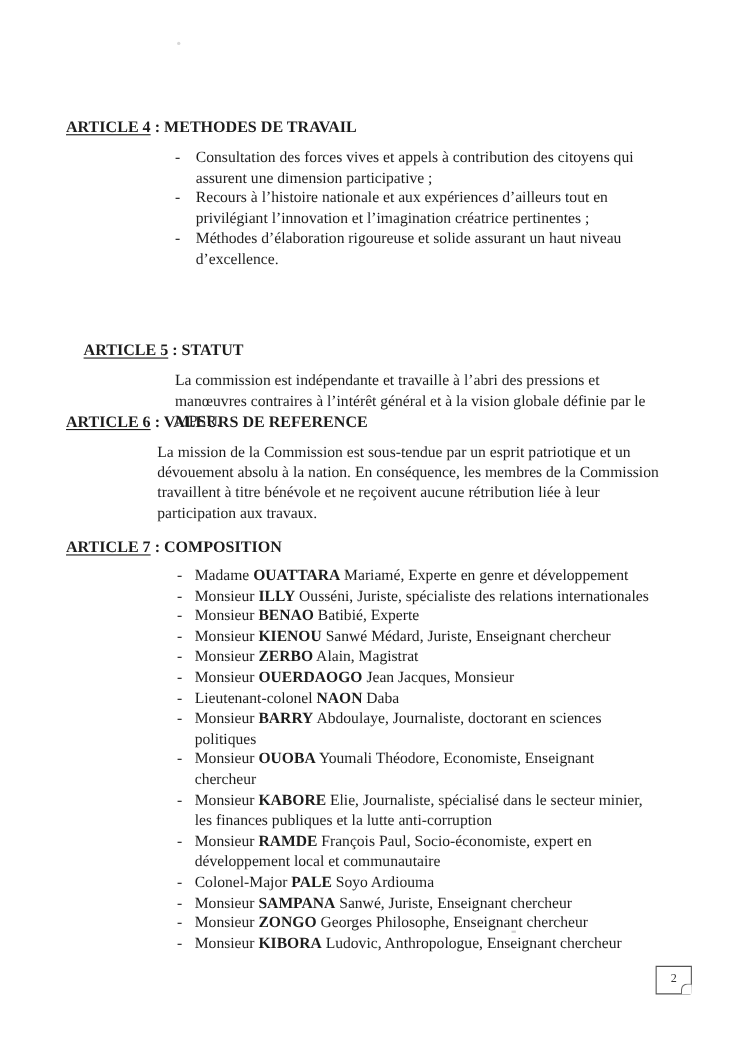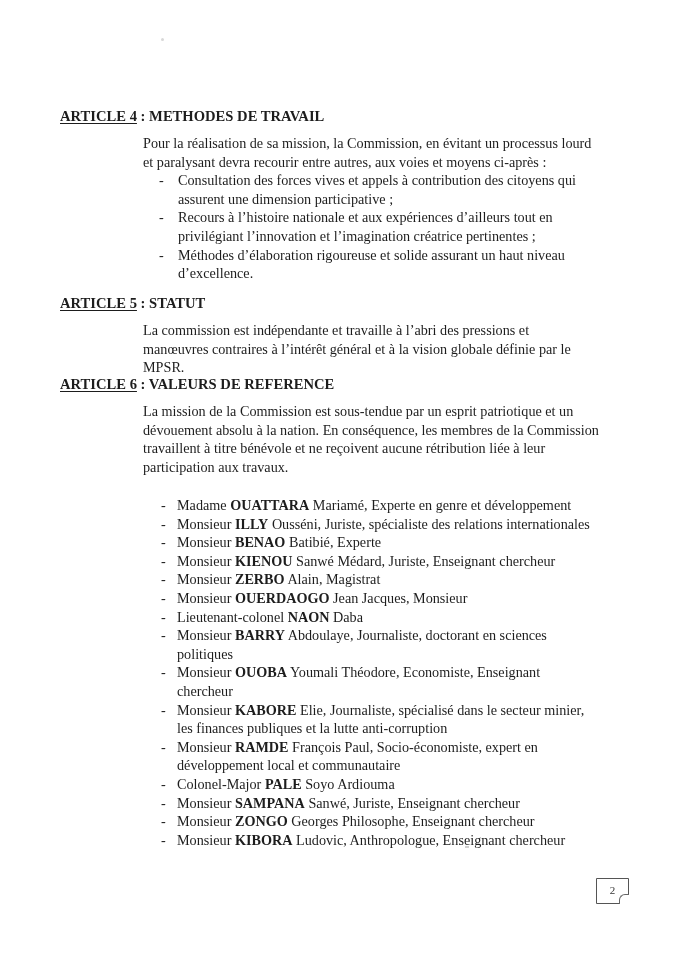--- a/index.html
+++ b/index.html
@@ -34,40 +34,40 @@
   </style>
 </head>
 <body>
 
 <div class="page">
   <div class="speck"></div>
 
   <section class="article" style="top:107px;">
     <div class="heading"><span class="num">ARTICLE 4</span><span> : </span><span>METHODES DE TRAVAIL</span></div>
     <div class="body para" style="width:460px;">
-      <div>Pour la réalisation de sa mission, la Commission, en évitant un processus lourd et paralysant devra recourir entre autres, aux voies et moyens ci-après :</div>
       <ul>
         <li><span class="dash">-</span><span>Consultation des forces vives et appels à contribution des citoyens qui assurent une dimension participative ;</span></li>
         <li><span class="dash">-</span><span>Recours à l’histoire nationale et aux expériences d’ailleurs tout en privilégiant l’innovation et l’imagination créatrice pertinentes ;</span></li>
         <li><span class="dash">-</span><span>Méthodes d’élaboration rigoureuse et solide assurant un haut niveau d’excellence.</span></li>
       </ul>
     </div>
   </section>
 
-  <section class="article" style="top:294px;">
+  <section class="article" style="top:310px;margin-left:16px;">
     <div class="heading"><span class="num">ARTICLE 5</span><span> : </span><span>STATUT</span></div>
     <div class="body para" style="width:432px;">La commission est indépendante et travaille à l’abri des pressions et manœuvres contraires à l’intérêt général et à la vision globale définie par le MPSR.</div>
   </section>
 
   <section class="article" style="top:375px;">
     <div class="heading"><span class="num">ARTICLE 6</span><span> : </span><span>VALEURS DE REFERENCE</span></div>
     <div class="body para" style="width:460px;">La mission de la Commission est sous-tendue par un esprit patriotique et un dévouement absolu à la nation. En conséquence, les membres de la Commission travaillent à titre bénévole et ne reçoivent aucune rétribution liée à leur participation aux travaux.</div>
   </section>
 
   <section class="article" style="top:489px;">
+    <div class="heading"><span class="num">ARTICLE 7</span><span> : </span><span>COMPOSITION</span></div>
     <div class="body" style="width:450px; margin-top:7px;">
       <ul class="comp">
         <li><span class="dash">-</span><span>Madame</span> <b>OUATTARA</b> <span>Mariamé, Experte en genre et développement</span></li>
         <li><span class="dash">-</span><span>Monsieur</span> <b>ILLY</b> <span>Ousséni, Juriste, spécialiste des relations internationales</span></li>
         <li><span class="dash">-</span><span>Monsieur</span> <b>BENAO</b> <span>Batibié, Experte</span></li>
         <li><span class="dash">-</span><span>Monsieur </span> <b>KIENOU</b> <span>Sanwé Médard, Juriste, Enseignant chercheur</span></li>
         <li><span class="dash">-</span><span>Monsieur</span> <b>ZERBO</b> <span>Alain, Magistrat</span></li>
         <li><span class="dash">-</span><span>Monsieur</span> <b>OUERDAOGO</b> <span>Jean Jacques, Monsieur</span></li>
         <li><span class="dash">-</span><span>Lieutenant-colonel</span> <b>NAON</b> <span>Daba</span></li>
         <li><span class="dash">-</span><span>Monsieur</span> <b>BARRY</b> <span>Abdoulaye, Journaliste, doctorant en sciences politiques</span></li>

